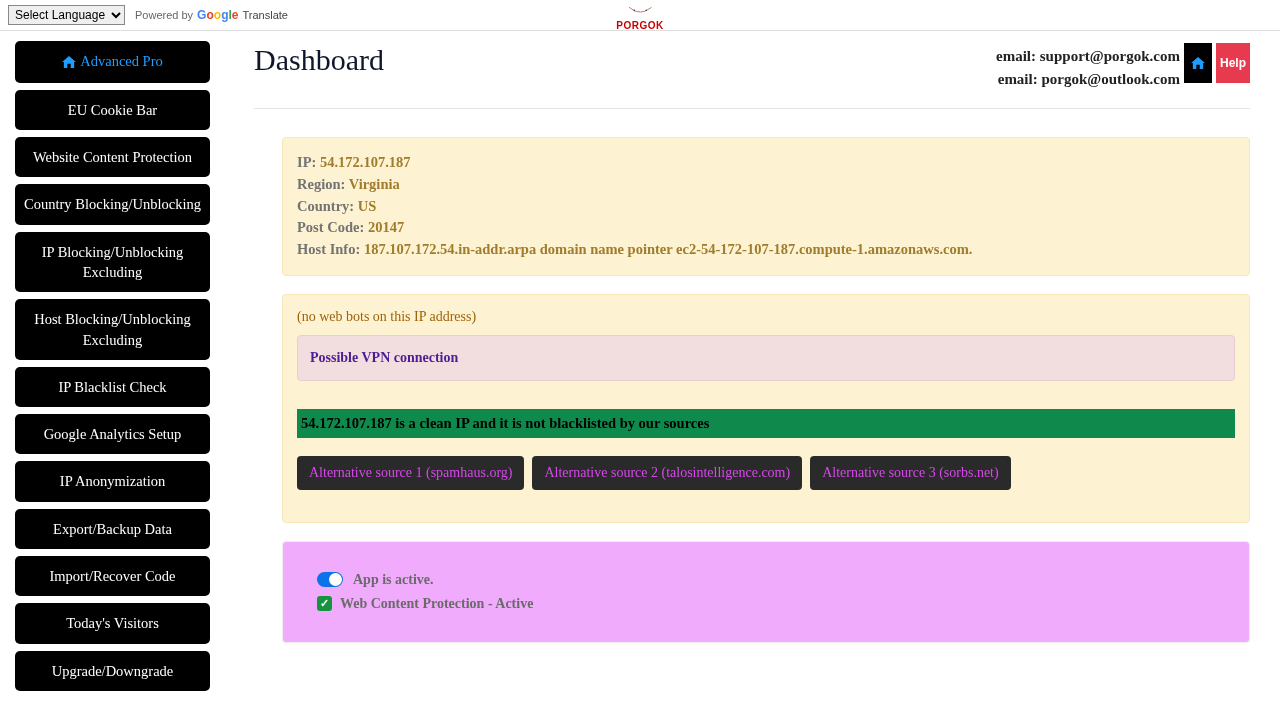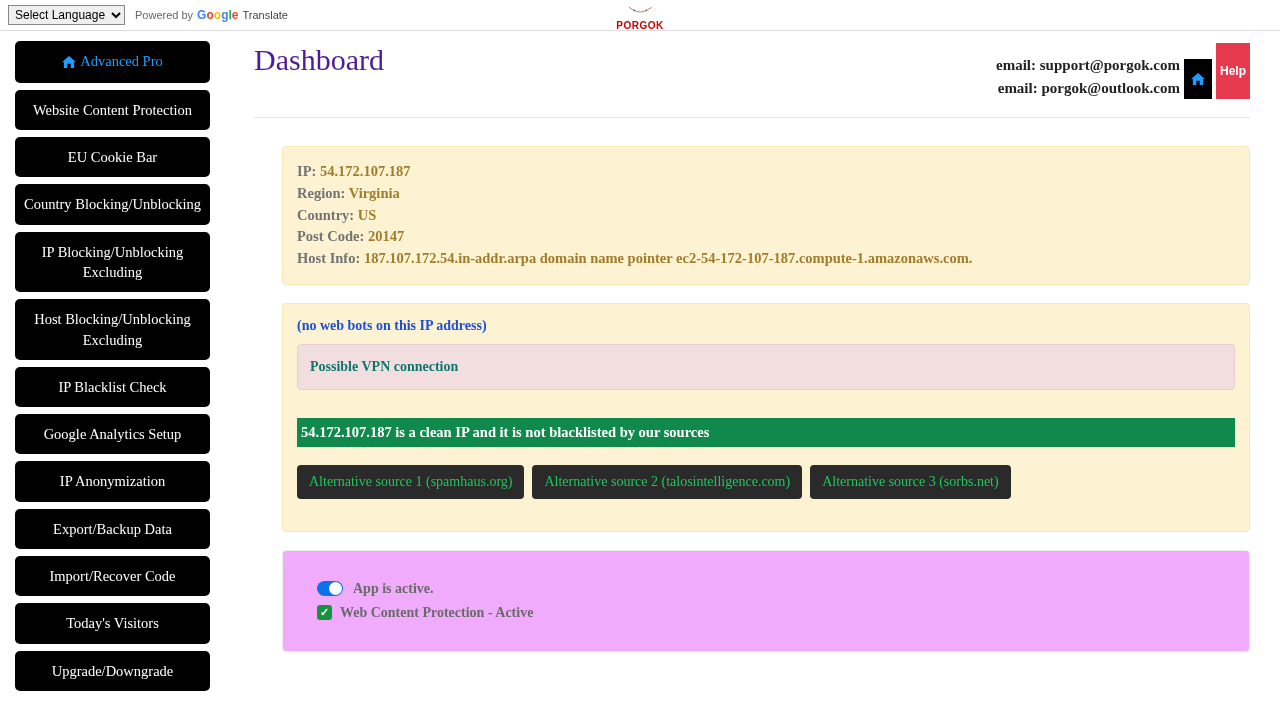--- a/index.html
+++ b/index.html
@@ -14,34 +14,34 @@
 .logo-wrap { position: absolute; left: 50%; transform: translateX(-50%); top: 2px; text-align: center; }
 .logo-wrap svg { width: 30px; height: 18px; display: block; margin: 0 auto; }
 .logo-text { font-size: 10px; color: #c00; font-weight: bold; font-family: Arial; letter-spacing: 0.5px; }
 .layout { display: flex; gap: 17px; }
 .sidebar { width: 225px; padding: 10px 15px; }
 .navbtn { display: block; width: 195px; background: #000; color: #fff; text-align: center; padding: 10px 6px; border-radius: 5px; margin-bottom: 7px; font-size: 14.5px; cursor: pointer; line-height: 1.4; }
 .navbtn.active { color: #1e9dff; }
 .navbtn .home-ico { display: inline-block; margin-right: 4px; vertical-align: middle; }
 .main { flex: 1; padding: 12px 30px 30px 12px; }
 .headrow { display: flex; justify-content: space-between; align-items: flex-start; border-bottom: 1px solid #e5e5e5; padding-bottom: 18px; margin-bottom: 28px; }
-.headrow h1 { font-weight: normal; font-size: 30px; color: #4c1d95; }
-.emails { text-align: right; font-weight: bold; font-size: 15px; color: #222; line-height: 1.5; display: flex; align-items: flex-end; gap: 4px; }
+.headrow h1 { font-weight: normal; font-size: 30px; color: #0f172a; }
+.emails { text-align: right; font-weight: bold; font-size: 15px; color: #222; line-height: 1.5; display: flex; align-items: flex-start; gap: 4px; }
 .email-texts { padding-top: 2px; }
 .sq-home { width: 28px; height: 40px; background: #000; color: #1e9dff; display: flex; align-items: center; justify-content: center; cursor: pointer; }
-.sq-help { width: 34px; height: 56px; background: #e83a4f; color: #fff; display: flex; align-items: center; justify-content: center; font-size: 12px; cursor: pointer; font-family: Arial; }
+.sq-help { width: 34px; height: 40px; background: #e83a4f; color: #fff; display: flex; align-items: center; justify-content: center; font-size: 12px; cursor: pointer; font-family: Arial; }
 .alertbox { background: #fdf3d2; border: 1px solid #f8e8b8; border-radius: 4px; padding: 14px 14px; margin: 0 0 18px 28px; color: #8a6d3b; font-size: 14.5px; font-weight: bold; line-height: 1.5; }
 .alertbox .label { color: #737373; font-weight: bold; }
 .alertbox .val { color: #a07c2c; }
 .alertbox2 { background: #fdf3d2; border: 1px solid #f8e8b8; border-radius: 4px; padding: 14px 14px; margin: 0 0 0 28px; color: #8a6d3b; }
-.nobots { font-weight: bold; color: #1d4ed8; margin-bottom: 10px; }
-.vpnbox { background: #f2dede; border: 1px solid #ebccd1; border-radius: 4px; padding: 14px 12px; color: #0f766e; font-weight: bold; }
-.greenbar { background: #108a4c; color: #ffffff; font-weight: bold; padding: 6px 4px; margin-top: 28px; font-size: 14.5px; }
+.nobots { font-weight: normal; color: #a16207; margin-bottom: 10px; }
+.vpnbox { background: #f2dede; border: 1px solid #ebccd1; border-radius: 4px; padding: 14px 12px; color: #4c1d95; font-weight: bold; }
+.greenbar { background: #108a4c; color: #000000; font-weight: bold; padding: 6px 4px; margin-top: 28px; font-size: 14.5px; }
 .srcbtns { display: flex; gap: 8px; margin-top: 18px; margin-bottom: 18px; }
-.srcbtn { background: #2a2a2a; color: #22c55e; padding: 9px 12px; border-radius: 4px; font-size: 14px; cursor: pointer; }
+.srcbtn { background: #2a2a2a; color: #d946ef; padding: 9px 12px; border-radius: 4px; font-size: 14px; cursor: pointer; }
 .card { background: #f0abfc; border: 1px solid #eee; border-radius: 4px; padding: 30px 34px; margin: 18px 0 0 28px; box-shadow: 0 1px 3px rgba(0,0,0,0.03); }
 .switchrow { display: flex; align-items: center; gap: 10px; margin-bottom: 8px; color: #6a6a6a; font-weight: bold; }
 .switch { width: 26px; height: 15px; background: #0b72e7; border-radius: 10px; position: relative; cursor: pointer; }
 .switch::after { content: ''; position: absolute; right: 1px; top: 1px; width: 13px; height: 13px; background: #fff; border-radius: 50%; }
 .checkrow { display: flex; align-items: center; gap: 8px; color: #6a6a6a; font-weight: bold; }
 .checkbox { width: 15px; height: 15px; background: #16933e; border-radius: 3px; display: flex; align-items: center; justify-content: center; color: #fff; font-size: 11px; }
 </style>
 </head>
 <body>
 
@@ -64,22 +64,22 @@
   </div>
 </div>
 
 <div class="layout">
   <div class="sidebar">
     <div class="navbtn active">
       <span class="home-ico"><svg width="14" height="12" viewBox="0 0 16 14" fill="#1e9dff">
             <path d="M8 0 L0 7 H2 V14 H6 V9 H10 V14 H14 V7 H16 Z"></path>
           </svg></span><span>Advanced Pro</span>
     </div>
+    <div class="navbtn">EU Cookie Bar</div>
     <div class="navbtn">Website Content Protection</div>
-    <div class="navbtn">EU Cookie Bar</div>
     <div class="navbtn">Country Blocking/Unblocking</div>
     <div class="navbtn">IP Blocking/Unblocking Excluding</div>
     <div class="navbtn">Host Blocking/Unblocking Excluding</div>
     <div class="navbtn">IP Blacklist Check</div>
     <div class="navbtn">Google Analytics Setup</div>
     <div class="navbtn">IP Anonymization</div>
     <div class="navbtn">Export/Backup Data</div>
     <div class="navbtn">Import/Recover Code</div>
     <div class="navbtn">Today's Visitors</div>
     <div class="navbtn">Upgrade/Downgrade</div>

